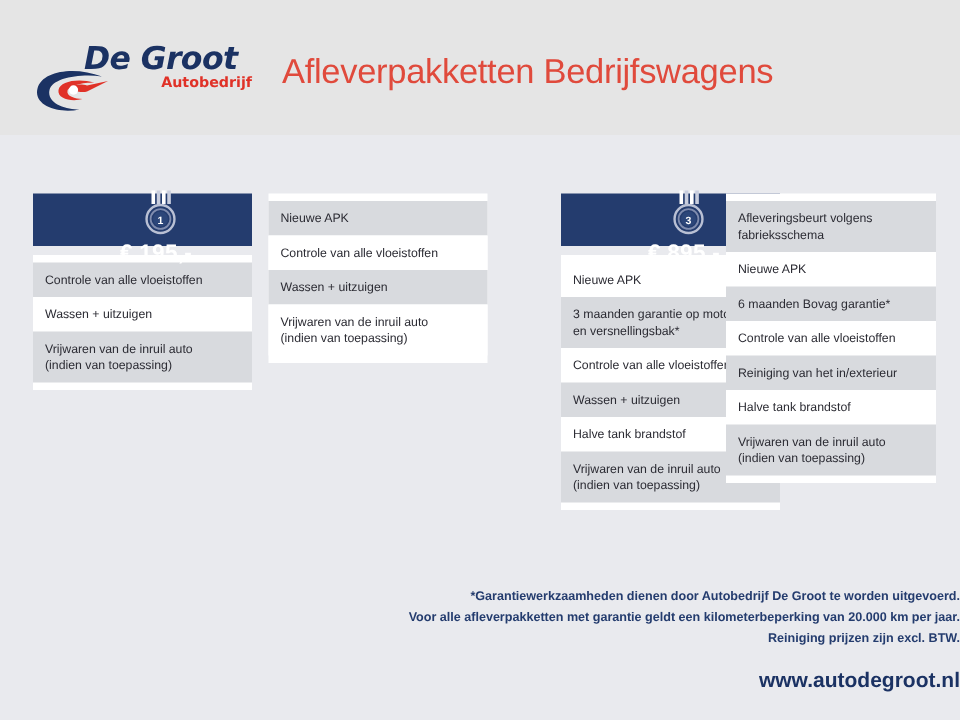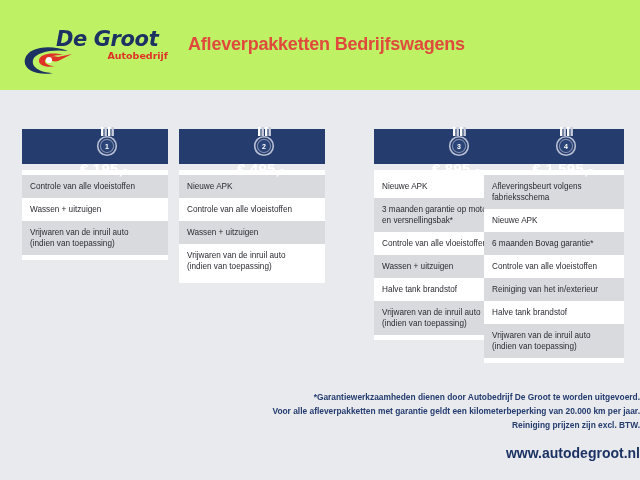--- a/index.html
+++ b/index.html
@@ -19,21 +19,21 @@
     height: 480px;
     background: #ffffff;
   }
 
   
   .header {
     position: absolute;
     left: 0; top: 0;
     width: 640px;
     height: 90px;
-    background: #bef264;
+    background: #e5e5e5;
     display: flex;
     align-items: center;
   }
   .logo-block {
     position: absolute;
     left: 22px;
     top: 28px;
     width: 150px;
     height: 48px;
   }
@@ -68,23 +68,23 @@
     color: #e03127;
     line-height: 12px;
     text-align: right;
     width: 112px;
     white-space: nowrap;
   }
   .page-title {
     position: absolute;
     left: 188px;
     top: 34px;
-    font-size: 18px;
+    font-size: 23px;
     color: #e04a3c;
-    font-weight: bold;
+    font-weight: normal;
     letter-spacing: -0.2px;
     white-space: nowrap;
   }
 
   
   .panel {
     position: absolute;
     left: 0;
     top: 90px;
     width: 640px;
@@ -218,33 +218,20 @@
               </svg></div>
             <div class="price-label">€ 195,-</div>
           </div>
           <div class="items">
             <div class="item shade">Controle van alle vloeistoffen</div>
             <div class="item plain">Wassen + uitzuigen</div>
             <div class="item shade">Vrijwaren van de inruil auto<br>(indien van toepassing)</div>
           </div>
         </div>
         <div class="col col-1">
-          <div class="price-head">
-            <div class="medal"><svg width="26" height="34" viewBox="0 0 26 34">
-                <rect x="7" y="1" width="2.4" height="9" fill="#ffffff"></rect>
-                <rect x="10.5" y="1" width="2.4" height="9" fill="#c9cede"></rect>
-                <rect x="14" y="1" width="2.4" height="9" fill="#ffffff"></rect>
-                <rect x="17.5" y="1" width="2.4" height="9" fill="#c9cede"></rect>
-                <circle cx="13" cy="20" r="9.3" fill="none" stroke="#b9c0d4" stroke-width="1.6"></circle>
-                <circle cx="13" cy="20" r="6.6" fill="none" stroke="#7f8cae" stroke-width="1.2"></circle>
-                <circle cx="13" cy="20" r="5" fill="#2c4679"></circle>
-                <text x="13" y="23.4" text-anchor="middle" font-family="Liberation Sans, sans-serif" font-size="7" font-weight="bold" fill="#ffffff">2</text>
-              </svg></div>
-            <div class="price-label">€ 495,-</div>
-          </div>
           <div class="items">
             <div class="item shade">Nieuwe APK</div>
             <div class="item plain">Controle van alle vloeistoffen</div>
             <div class="item shade">Wassen + uitzuigen</div>
             <div class="item plain">Vrijwaren van de inruil auto<br>(indien van toepassing)</div>
           </div>
         </div>
         <div class="col col-2">
           <div class="price-head">
             <div class="medal"><svg width="26" height="34" viewBox="0 0 26 34">
@@ -262,33 +249,20 @@
           <div class="items">
             <div class="item plain">Nieuwe APK</div>
             <div class="item shade">3 maanden garantie op motor<br>en versnellingsbak*</div>
             <div class="item plain">Controle van alle vloeistoffen</div>
             <div class="item shade">Wassen + uitzuigen</div>
             <div class="item plain">Halve tank brandstof</div>
             <div class="item shade">Vrijwaren van de inruil auto<br>(indien van toepassing)</div>
           </div>
         </div>
         <div class="col col-3">
-          <div class="price-head">
-            <div class="medal"><svg width="26" height="34" viewBox="0 0 26 34">
-                <rect x="7" y="1" width="2.4" height="9" fill="#ffffff"></rect>
-                <rect x="10.5" y="1" width="2.4" height="9" fill="#c9cede"></rect>
-                <rect x="14" y="1" width="2.4" height="9" fill="#ffffff"></rect>
-                <rect x="17.5" y="1" width="2.4" height="9" fill="#c9cede"></rect>
-                <circle cx="13" cy="20" r="9.3" fill="none" stroke="#b9c0d4" stroke-width="1.6"></circle>
-                <circle cx="13" cy="20" r="6.6" fill="none" stroke="#7f8cae" stroke-width="1.2"></circle>
-                <circle cx="13" cy="20" r="5" fill="#2c4679"></circle>
-                <text x="13" y="23.4" text-anchor="middle" font-family="Liberation Sans, sans-serif" font-size="7" font-weight="bold" fill="#ffffff">4</text>
-              </svg></div>
-            <div class="price-label">€ 1.595,-</div>
-          </div>
           <div class="items">
             <div class="item shade">Afleveringsbeurt volgens<br>fabrieksschema</div>
             <div class="item plain">Nieuwe APK</div>
             <div class="item shade">6 maanden Bovag garantie*</div>
             <div class="item plain">Controle van alle vloeistoffen</div>
             <div class="item shade">Reiniging van het in/exterieur</div>
             <div class="item plain">Halve tank brandstof</div>
             <div class="item shade">Vrijwaren van de inruil auto<br>(indien van toepassing)</div>
           </div>
         </div>

